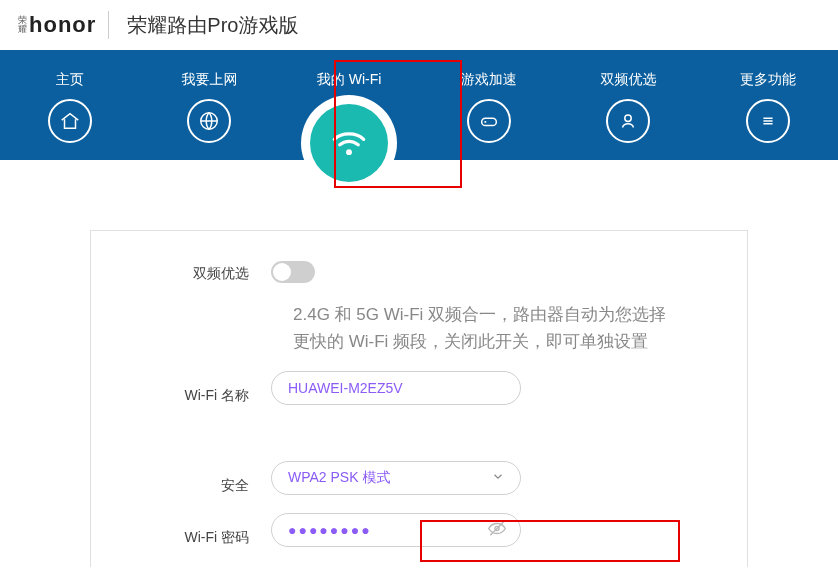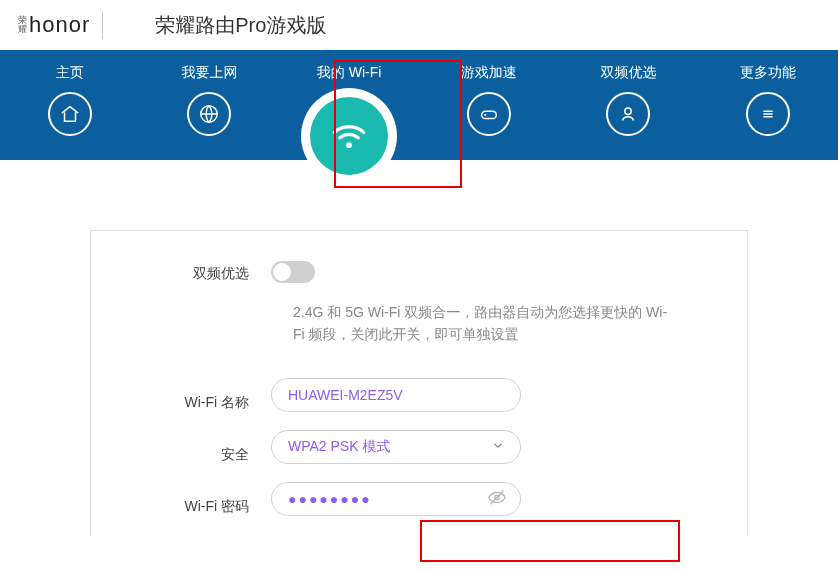--- a/index.html
+++ b/index.html
@@ -23,41 +23,40 @@
     color: #555;
     line-height: 1;
     margin-right: 2px;
     display: flex;
     flex-direction: column;
   }
   .logo-honor {
     font-size: 22px;
     letter-spacing: 1px;
     color: #222;
-    font-weight: 400;
+    font-weight: 700;
   }
   .logo-sep {
     width: 1px;
     height: 28px;
     background: #ccc;
     margin: 0 18px 0 12px;
   }
   .product-name {
     font-size: 20px;
     color: #333;
     font-weight: 400;
-    margin-left: 34px;
   }
   .nav {
     background: #0b5f9e;
     height: 110px;
     display: flex;
     justify-content: space-around;
     align-items: flex-start;
-    padding-top: 14px;
+    padding-top: 21px;
     position: relative;
   }
   .nav-item {
     display: flex;
     flex-direction: column;
     align-items: center;
     color: #fff;
     font-size: 14px;
     cursor: pointer;
     width: 120px;
@@ -121,37 +120,37 @@
   .toggle.on  { background: #1abab0; }
   .knob {
     width: 18px; height: 18px;
     background: #fff; border-radius: 50%;
     position: absolute; top: 2px;
   }
   .toggle.off .knob { left: 2px; }
   .toggle.on  .knob { right: 2px; }
   .help {
     margin-left: 172px;
-    font-size: 14px;
+    font-size: 17px;
     color: #888;
     line-height: 1.6;
     max-width: 380px;
-    margin-bottom: 32px;
+    margin-bottom: 16px;
   }
   .text-input, .select-input {
     width: 250px; height: 34px;
     border: 1px solid #d0d0d0;
     border-radius: 17px;
     padding: 0 16px;
     font-size: 14px;
     color: #8b5cf6;
     outline: none;
     background: #fff;
   }
-  .select-wrap { position: relative; display: inline-block; }
+  .select-wrap { position: relative; display: inline-block; margin-top: 38px; }
   .chev {
     position: absolute; right: 16px; top: 50%;
     transform: translateY(-50%);
     pointer-events: none;
   }
   .eye-icon {
     position: absolute; right: 14px; top: 50%;
     transform: translateY(-50%);
     cursor: pointer;
   }

